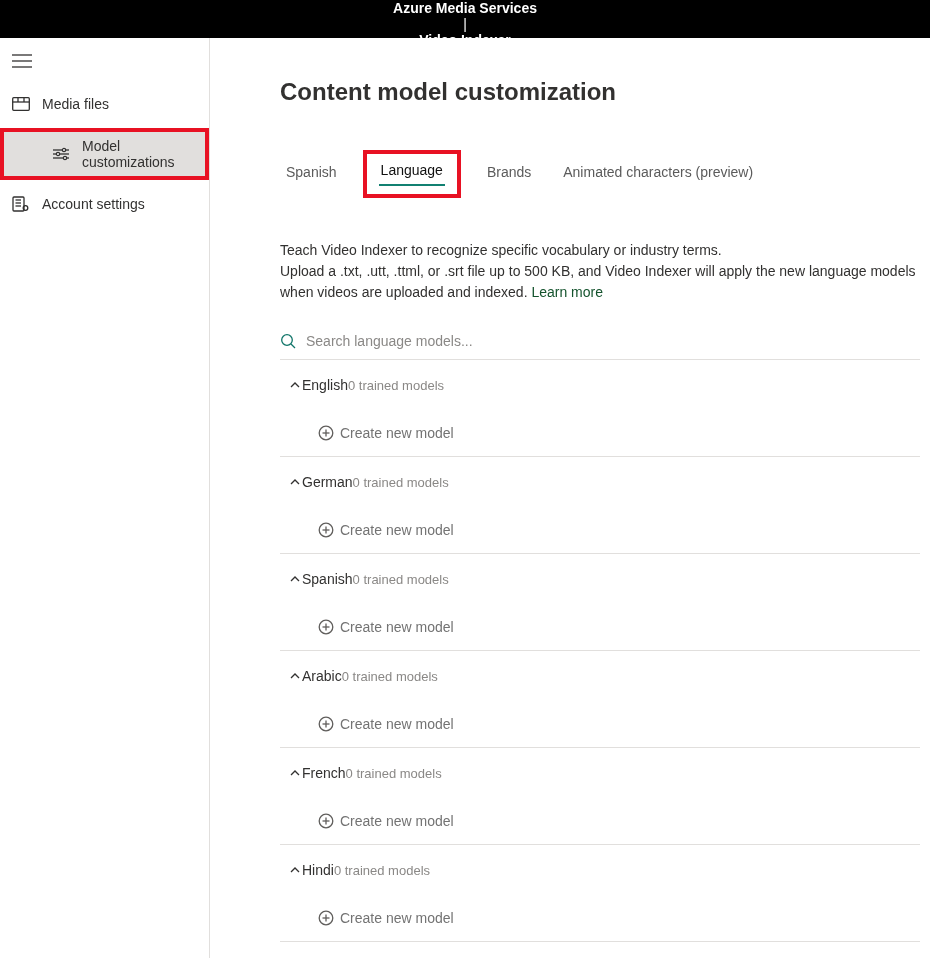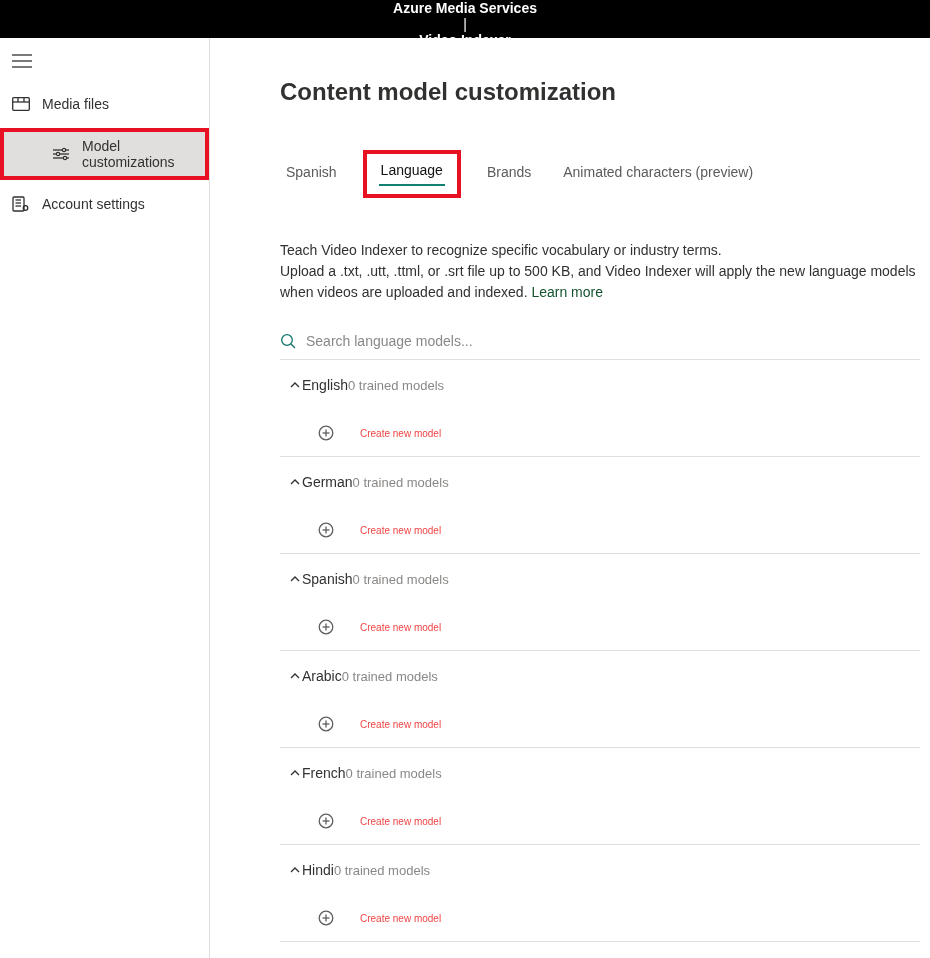--- a/index.html
+++ b/index.html
@@ -41,21 +41,21 @@
     .search-row { display: flex; align-items: center; gap: 10px; padding: 30px 0 10px 0; border-bottom: 1px solid #e1dfdd; font-size: 14px; color: #666; }
     .search-row .sicon { width: 16px; height: 16px; color: #107569; }
     .search-input { border: none; outline: none; font-size: 14px; flex: 1; color: #0f172a; background: transparent; }
     .search-input::placeholder { color: #8a8886; }
 
     .lang-block { border-bottom: 1px solid #e1dfdd; }
     .lang-header { display: flex; align-items: center; height: 50px; font-size: 14px; cursor: pointer; padding-left: 8px; }
     .lang-header .chev { width: 14px; height: 14px; display: flex; align-items: center; justify-content: center; }
     .lang-name { color: #323130; font-weight: 400; }
     .lang-count { color: #8a8886; font-size: 13px; }
-    .lang-action { display: flex; align-items: center; gap: 26px; height: 46px; font-size: 10px; color: #ef4444; cursor: pointer; padding-left: 38px; }
+    .lang-action { display: flex; align-items: center; gap: 6px; height: 46px; font-size: 14px; color: #737373; cursor: pointer; padding-left: 38px; }
     .lang-action .plus { width: 16px; height: 16px; display: flex; align-items: center; justify-content: center; color: #605e5c; }
 
     svg { stroke: currentColor; fill: none; stroke-width: 1.3; }
   </style>
 </head>
 <body>
 
 <div class="topbar">
   <span class="brand">Azure Media Services</span>
   <span class="sep">|</span>

